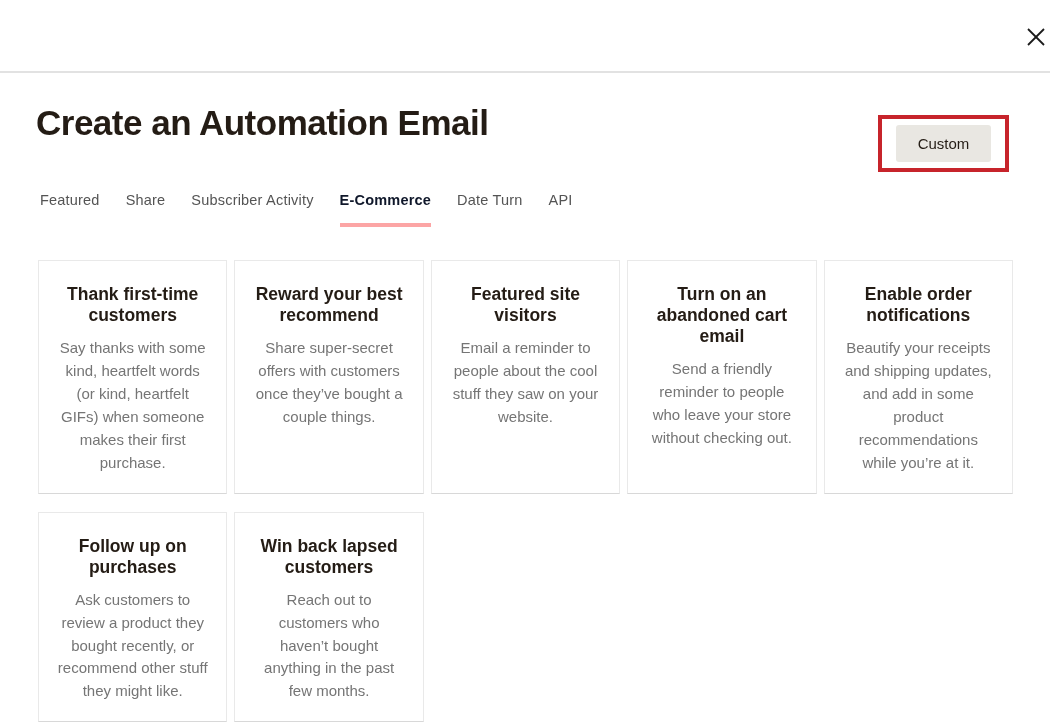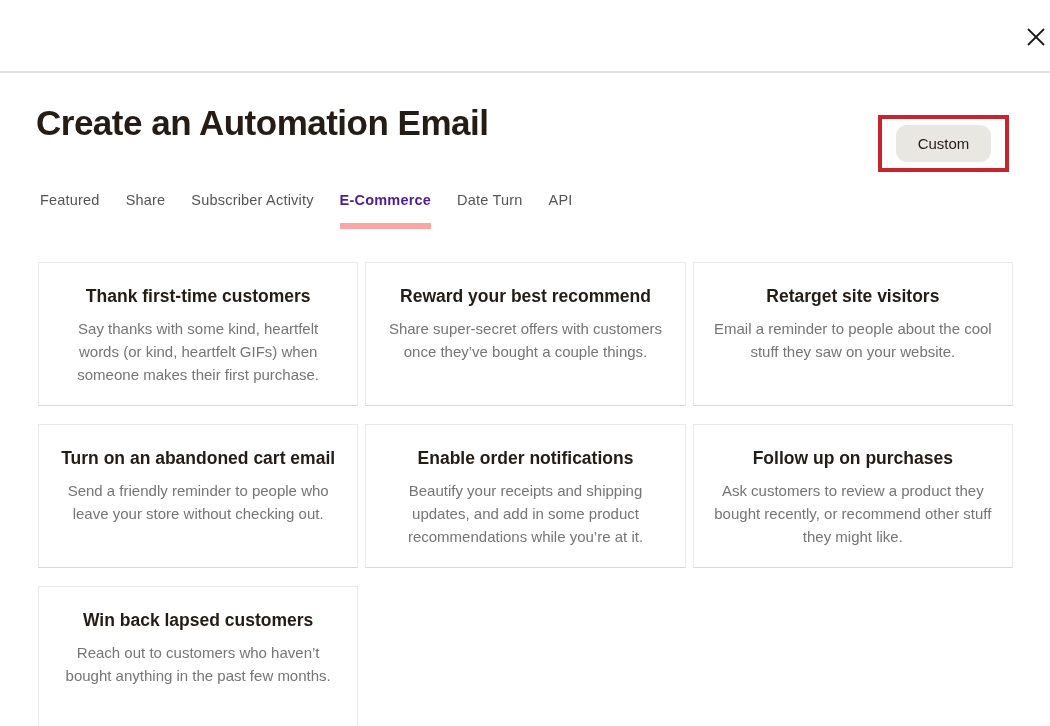--- a/index.html
+++ b/index.html
@@ -46,21 +46,21 @@
     top: 12px; left: 878px;
     width: 131px; height: 57px;
     border: 4px solid #c7242b;
     display: flex; align-items: center; justify-content: center;
     background: #ffffff;
   }
   .custom-button {
     background: #e9e7e2;
     color: #241c15;
     border: none;
-    border-radius: 11px;
+    border-radius: 3px;
     font-family: inherit;
     font-size: 15px;
     font-weight: 500;
     padding: 10px 22px;
     cursor: pointer;
   }
 
   
   .tabs {
     display: flex;
@@ -70,30 +70,30 @@
   }
   .tab {
     font-size: 14.5px;
     color: #545454;
     letter-spacing: 0.2px;
     padding-bottom: 15px;
     cursor: pointer;
     white-space: nowrap;
   }
   .tab.active {
-    color: #4c1d95;
+    color: #0f172a;
     font-weight: 700;
-    border-bottom: 6px solid #fca5a5;
+    border-bottom: 4px solid #fca5a5;
   }
 
   
   .grid {
     margin: 33px 37px 0 38px;
     display: grid;
-    grid-template-columns: repeat(3, 1fr);
+    grid-template-columns: repeat(5, 1fr);
     column-gap: 7px;
     row-gap: 18px;
   }
   .card {
     background: #ffffff;
     border: 1px solid #e9e9e9;
     border-bottom-color: #d8d8d8;
     min-height: 143px;
     padding: 23px 18px 18px;
     text-align: center;
@@ -146,21 +146,21 @@
 <div class="grid">
   <div class="card">
     <div class="card-title">Thank first-time customers</div>
     <p class="card-desc">Say thanks with some kind, heartfelt words (or kind, heartfelt GIFs) when someone makes their first purchase.</p>
   </div>
   <div class="card">
     <div class="card-title">Reward your best recommend</div>
     <p class="card-desc">Share super-secret offers with customers once they’ve bought a couple things.</p>
   </div>
   <div class="card">
-    <div class="card-title">Retarget site visitors</div>
+    <div class="card-title">Featured site visitors</div>
     <p class="card-desc">Email a reminder to people about the cool stuff they saw on your website.</p>
   </div>
   <div class="card">
     <div class="card-title">Turn on an abandoned cart email</div>
     <p class="card-desc">Send a friendly reminder to people who leave your store without checking out.</p>
   </div>
   <div class="card">
     <div class="card-title">Enable order notifications</div>
     <p class="card-desc">Beautify your receipts and shipping updates, and add in some product recommendations while you’re at it.</p>
   </div>

